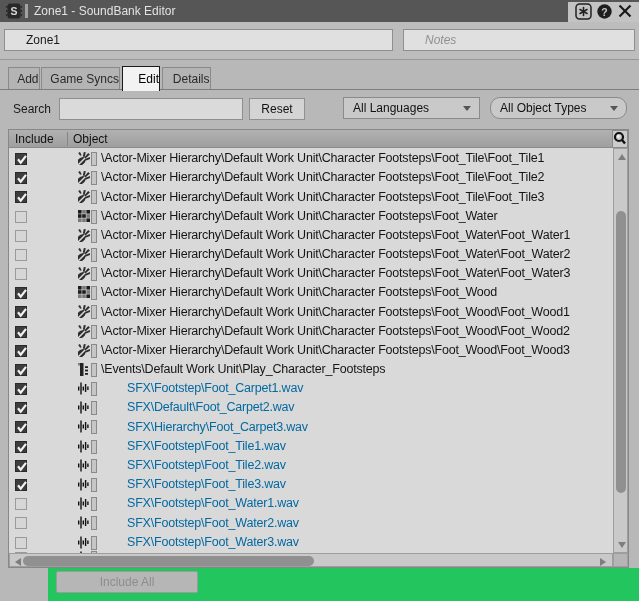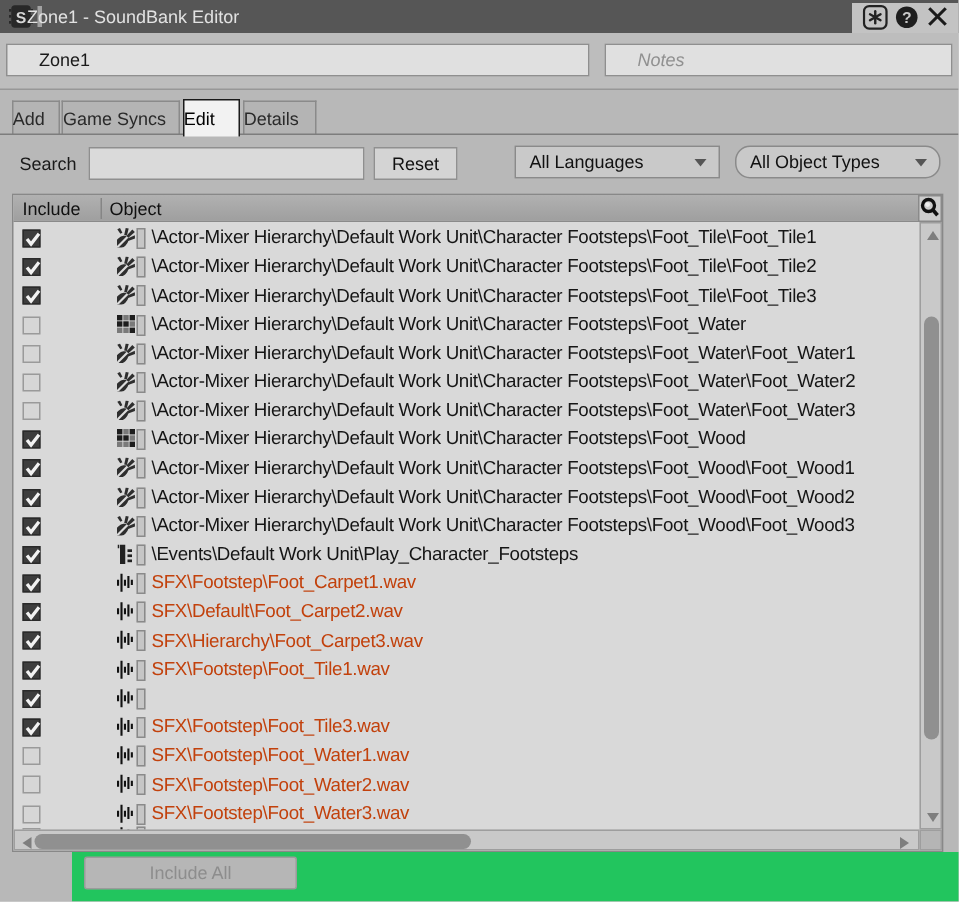--- a/index.html
+++ b/index.html
@@ -1,47 +1,47 @@
 <!DOCTYPE html>
 <html><head><meta charset="utf-8"><style>
 *{margin:0;padding:0;box-sizing:border-box;}
 html,body{width:639px;height:601px;overflow:hidden;}
 body{font-family:"Liberation Sans",sans-serif;background:#b8b8b8;position:relative;font-size:12px;color:#1a1a1a;}
 .abs{position:absolute;}
 
 #titlebar{left:0;top:0;width:639px;height:22px;background:#565656;}
 #btnbox{left:568px;top:2px;width:71px;height:20px;background:#c3c3c3;}
-#title-text{left:18px;top:4px;color:#e2e2e2;font-size:12px;}
+#title-text{left:34px;top:4px;color:#e2e2e2;font-size:12px;}
 #tbar{left:25px;top:4px;width:3px;height:14px;background:#a2a2a2;}
 
 .field{background:#e0e0e0;border:1px solid #8f8f8f;height:22px;line-height:20px;padding-left:21px;}
 #panel1{left:0;top:22px;width:639px;height:38px;border-bottom:1px solid #979797;background:#bdbdbd;}
 
-.tab{position:absolute;top:67px;height:23px;background:#b4b4b4;border:1px solid #8a8a8a;border-bottom:none;text-align:left;line-height:22px;color:#2a2a2a;}
+.tab{position:absolute;top:67px;height:23px;background:#b4b4b4;border:1px solid #8a8a8a;border-bottom:none;text-align:right;line-height:22px;color:#2a2a2a;}
 #tabline{left:0;top:89px;width:639px;height:1px;background:#7d7d7d;}
 #tab-edit{top:66px;height:25px;line-height:25px;background:#f2f2f2;border:1px solid #1a1a1a;border-bottom:none;color:#000;z-index:3;}
 
 #search-label{left:13px;top:102px;}
 #search-input{left:59px;top:98px;width:184px;background:#dadada;}
 #reset-btn{left:249px;top:97.5px;width:56px;height:22px;background:#d4d4d4;border:1px solid #909090;border-radius:0;text-align:center;line-height:20px;color:#111;}
 .dropdown{position:absolute;top:97px;height:22px;background:#c9c9c9;border:1px solid #8a8a8a;line-height:20px;padding-left:9px;color:#111;}
 .dd-arrow{position:absolute;right:8px;top:8px;width:0;height:0;border-left:4.5px solid transparent;border-right:4.5px solid transparent;border-top:5px solid #555;}
 
 #table{left:8px;top:129px;width:621px;height:439px;border:1px solid #888888;background:#d9d9d9;}
 #thead{position:absolute;left:0;top:0;width:603px;height:18px;background:linear-gradient(180deg,#b1b1b1,#9f9f9f);border-bottom:1px solid #8a8a8a;color:#111;}
 #th-sep{position:absolute;left:58px;top:2px;width:1px;height:14px;background:#858585;}
 #magbox{position:absolute;left:603px;top:0;width:16px;height:18px;background:#cccccc;border:1px solid #8a8a8a;}
 .row{position:absolute;left:0;width:603px;height:19.2px;}
 .cb{position:absolute;left:6px;top:3.5px;width:12px;height:12px;}
 .cb-on{background:#3d3d3d;border:1px solid #2a2a2a;}
 .cb-off{background:#d6d6d6;border:1px solid #9a9a9a;}
 .icon{position:absolute;left:69px;top:2.5px;width:13px;height:13px;}
 .lrect{position:absolute;left:82px;top:2.5px;width:6px;height:14px;background:#c6c6c6;border:1px solid #8a8a8a;}
 .rowtext{position:absolute;left:92px;top:1.7px;font-size:12.5px;letter-spacing:-0.2px;white-space:nowrap;color:#151515;}
-.wav{color:#c2410c;}
+.wav{color:#0369a1;margin-left:26px;}
 
 #vsb{position:absolute;left:604px;top:18px;width:15px;height:405px;background:#c9c9c9;border:1px solid #9e9e9e;}
 #vthumb{position:absolute;left:2px;top:62px;width:10px;height:282px;background:#909090;border-radius:5px;}
 #hsb{position:absolute;left:0;top:423px;width:604px;height:14px;background:#c9c9c9;border:1px solid #9e9e9e;}
 #hthumb{position:absolute;left:13px;top:1.5px;width:291px;height:10px;background:#909090;border-radius:5px;}
 #corner{position:absolute;left:604px;top:423px;width:15px;height:14px;background:#b5b5b5;border:1px solid #9e9e9e;}
 .arr{width:0;height:0;position:absolute;}
 
 #bottom{left:0;top:568px;width:639px;height:33px;background:#22c55e;margin-left:48px;}
 #include-all{position:absolute;left:8px;top:3px;width:142px;height:22px;background:#b6b6b6;border:1px solid #9b9b9b;border-radius:2px;text-align:center;line-height:20px;color:#8d8d8d;}
@@ -381,20 +381,21 @@
         <div class="icon"><svg width="13" height="13" viewBox="0 0 13 13">
             <g fill="#111">
               <rect x="0" y="4.5" width="1.4" height="4"></rect>
               <rect x="2.3" y="0.5" width="1.4" height="12"></rect>
               <rect x="4.6" y="4.5" width="1.4" height="4"></rect>
               <rect x="6.9" y="2" width="1.4" height="8"></rect>
               <rect x="9.2" y="4.5" width="1.4" height="3.5"></rect>
             </g>
           </svg></div>
         <div class="lrect"></div>
+        <div class="rowtext wav">SFX\Footstep\Foot_Tile2.wav</div>
       </div>
 <div class="row" style="top:345.49px">
         <div class="cb cb-on"><svg width="12" height="12" viewBox="0 0 12 12">
             <path d="M2,5.3 L4.7,8.7 L10,1.8" fill="none" stroke="#f2f2f2" stroke-width="2.2"></path>
           </svg></div>
         <div class="icon"><svg width="13" height="13" viewBox="0 0 13 13">
             <g fill="#111">
               <rect x="0" y="4.5" width="1.4" height="4"></rect>
               <rect x="2.3" y="0.5" width="1.4" height="12"></rect>
               <rect x="4.6" y="4.5" width="1.4" height="4"></rect>

